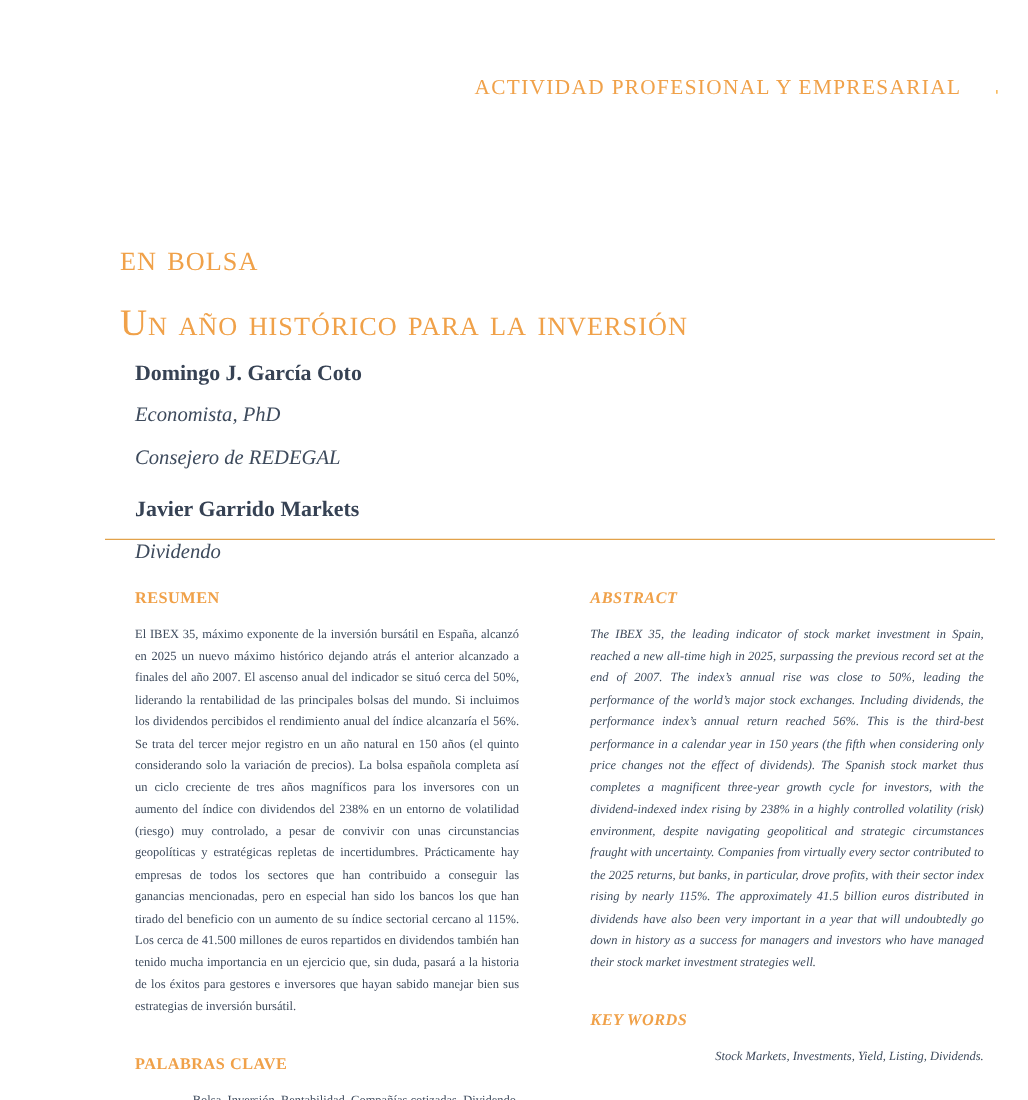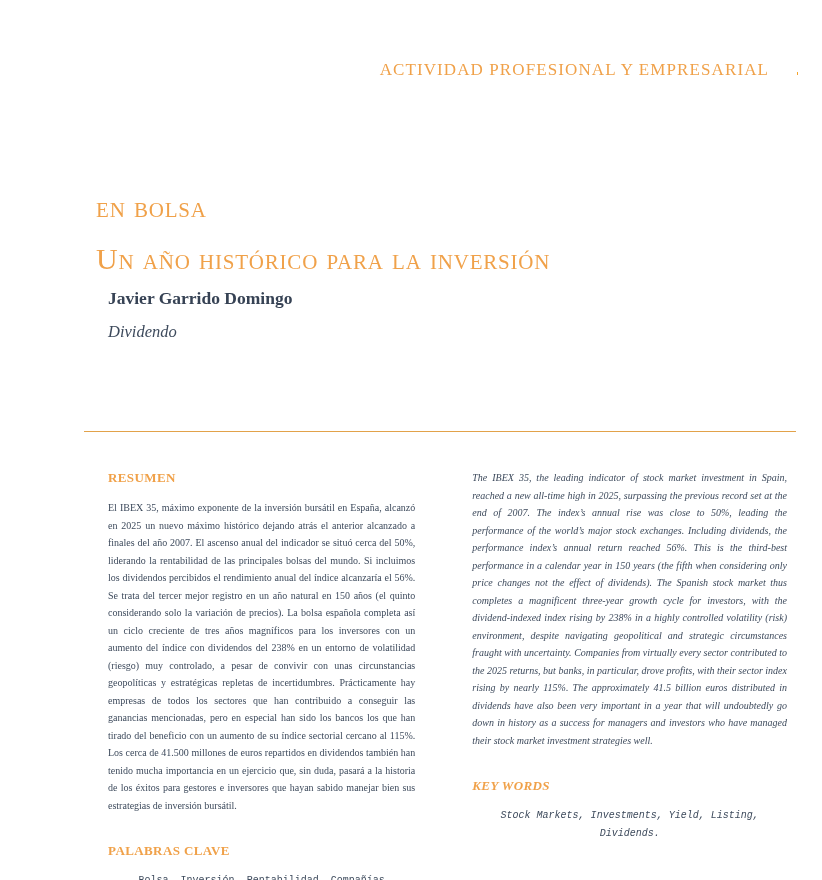--- a/index.html
+++ b/index.html
@@ -72,56 +72,62 @@
     margin-bottom:12px;
   }
   .body-text{
     font-size:10px; line-height:17.5px;
     text-align:justify;
     hyphens:auto; -webkit-hyphens:auto;
     color:var(--ink);
   }
   .italic{ font-style:italic; }
   .kw{ margin-top:28px; }
-  .kw-line{ text-align:center;font-family:Liberation Mono, monospace; }
+  .kw-line{ text-align:right; }
 </style>
 </head>
 <body>
 
 <div class="page">
 
   <div class="category">ACTIVIDAD PROFESIONAL Y EMPRESARIAL</div>
 
   <div class="corner-h"></div>
   <div class="corner-v"></div>
 
   <h1 class="title">
     <span class="title-line">en bolsa</span>
     <span class="title-line">Un año histórico para la inversión</span>
   </h1>
 
   <div class="authors">
     <div class="author">
-      <div class="author-name">Javier Garrido Domingo</div>
+      <div class="author-name">Domingo J. García Coto</div>
+      <div class="author-role">Economista, PhD</div>
+      <div class="author-role">Consejero de REDEGAL</div>
+    </div>
+    <div class="author">
+      <div class="author-name">Javier Garrido Markets</div>
       <div class="author-role">Dividendo</div>
     </div>
   </div>
 
   <div class="rule rule-top"></div>
 
   <div class="columns">
 
     <div class="col col-es" lang="es">
       <div class="sec-heading">RESUMEN</div>
       <p class="body-text">El IBEX 35, máximo exponente de la inversión bursátil en España, alcanzó en 2025 un nuevo máximo histórico dejando atrás el anterior alcanzado a finales del año 2007. El ascenso anual del indicador se situó cerca del 50%, liderando la rentabilidad de las principales bolsas del mundo. Si incluimos los dividendos percibidos el rendimiento anual del índice alcanzaría el 56%. Se trata del tercer mejor registro en un año natural en 150 años (el quinto considerando solo la variación de precios). La bolsa española completa así un ciclo creciente de tres años magníficos para los inversores con un aumento del índice con dividendos del 238% en un entorno de volatilidad (riesgo) muy controlado, a pesar de convivir con unas circunstancias geopolíticas y estratégicas repletas de incertidumbres. Prácticamente hay empresas de todos los sectores que han contribuido a conseguir las ganancias mencionadas, pero en especial han sido los bancos los que han tirado del beneficio con un aumento de su índice sectorial cercano al 115%. Los cerca de 41.500 millones de euros repartidos en dividendos también han tenido mucha importancia en un ejercicio que, sin duda, pasará a la historia de los éxitos para gestores e inversores que hayan sabido manejar bien sus estrategias de inversión bursátil.</p>
       <div class="sec-heading kw">PALABRAS CLAVE</div>
       <p class="body-text kw-line">Bolsa, Inversión, Rentabilidad, Compañías cotizadas, Dividendo.</p>
     </div>
 
     <div class="col col-en" lang="en">
+      <div class="sec-heading italic">ABSTRACT</div>
       <p class="body-text italic">The IBEX 35, the leading indicator of stock market investment in Spain, reached a new all-time high in 2025, surpassing the previous record set at the end of 2007. The index’s annual rise was close to 50%, leading the performance of the world’s major stock exchanges. Including dividends, the performance index’s annual return reached 56%. This is the third-best performance in a calendar year in 150 years (the fifth when considering only price changes not the effect of dividends). The Spanish stock market thus completes a magnificent three-year growth cycle for investors, with the dividend-indexed index rising by 238% in a highly controlled volatility (risk) environment, despite navigating geopolitical and strategic circumstances fraught with uncertainty. Companies from virtually every sector contributed to the 2025 returns, but banks, in particular, drove profits, with their sector index rising by nearly 115%. The approximately 41.5 billion euros distributed in dividends have also been very important in a year that will undoubtedly go down in history as a success for managers and investors who have managed their stock market investment strategies well.</p>
       <div class="sec-heading italic kw">KEY WORDS</div>
       <p class="body-text italic kw-line">Stock Markets, Investments, Yield, Listing, Dividends.</p>
     </div>
 
   </div>
 
   <div class="rule rule-bottom"></div>
 
 </div>

